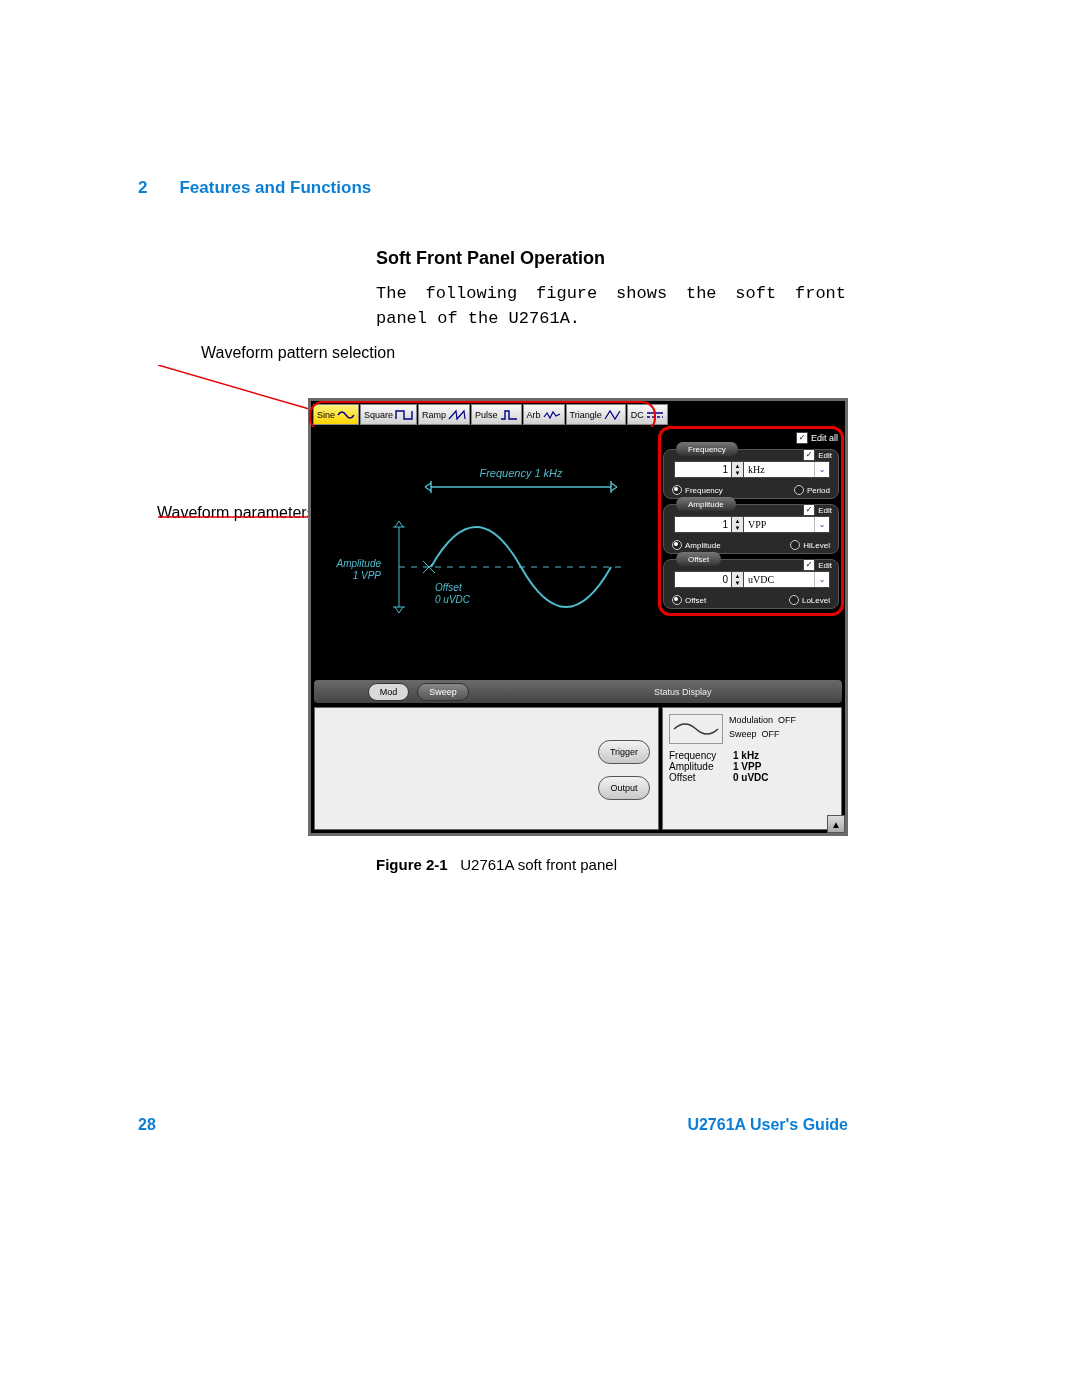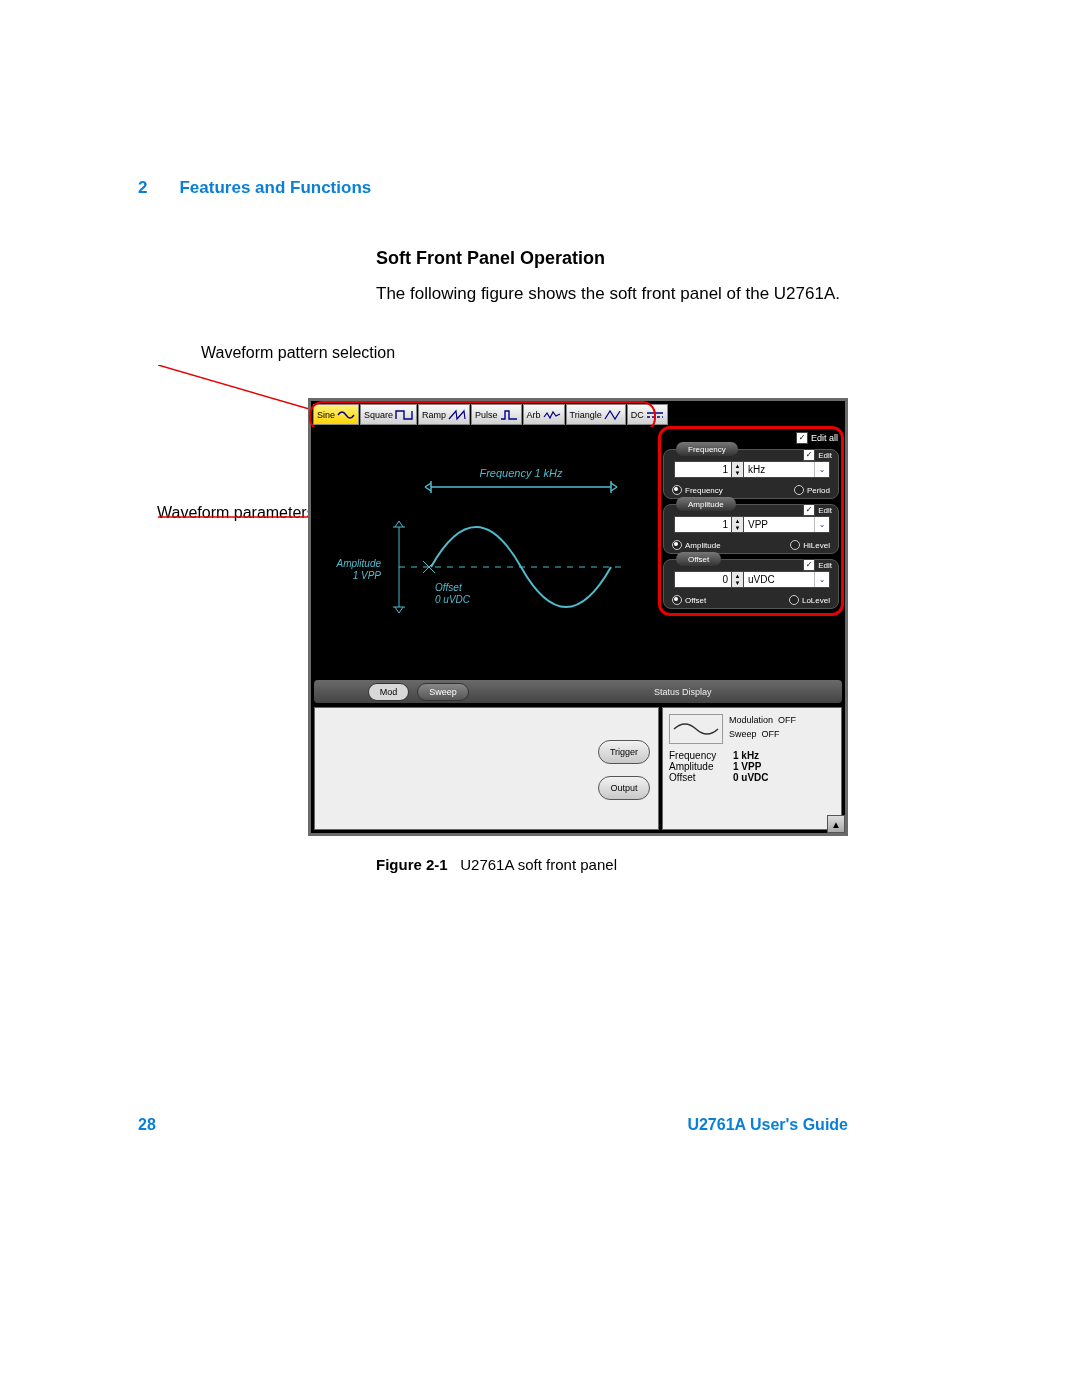--- a/index.html
+++ b/index.html
@@ -2,21 +2,21 @@
 <html><head>
 <meta charset="utf-8">
 <style>
   html,body{margin:0;padding:0;background:#fff;font-family:Arial,Helvetica,sans-serif;color:#000;}
   .page{width:1080px;height:1397px;position:relative;}
   .header{position:absolute;left:138px;top:178px;font-size:17px;}
   .header .num{color:#0a7fd6;font-weight:bold;margin-right:32px;}
   .header .txt{color:#0a7fd6;font-weight:bold;}
   .section-title{position:absolute;left:376px;top:248px;font-size:18px;font-weight:bold;font-family:Arial,Helvetica,sans-serif;letter-spacing:0;}
   .subfont{font-family:Arial,Helvetica,sans-serif;}
-  .para{position:absolute;left:376px;top:282px;width:470px;font-size:17px;line-height:1.45;font-family:Liberation Sans, sans-serif;text-align:justify;}
+  .para{position:absolute;left:376px;top:282px;width:470px;font-size:17px;line-height:1.45;font-family:Liberation Mono, monospace;text-align:justify;}
   .callout1{position:absolute;left:157px;top:344px;font-size:16px;margin-left:44px;}
   .callout2{position:absolute;left:157px;top:504px;font-size:16px;}
   .line1{position:absolute;left:158px;top:365px;}
   .line2{position:absolute;left:158px;top:512px;}
   .panel{position:absolute;left:308px;top:398px;width:540px;height:438px;background:#000;border:3px solid #6a6a6a;box-sizing:border-box;padding-left:8px;}
   .toolbar{position:absolute;left:2px;top:3px;height:21px;display:flex;gap:1px;}
   .tb-btn{height:21px;display:flex;align-items:center;font-size:9px;border:1px solid #888;background:linear-gradient(#fafafa,#d0d0d0);padding:0 3px;gap:2px;box-sizing:border-box;}
   .tb-btn.active{background:linear-gradient(#fff27a,#ffd400);}
   .tb-btn svg{display:block;}
   .toolbar-ring{position:absolute;left:-4px;top:-3px;width:343px;height:27px;border:2px solid #e60000;border-radius:14px;pointer-events:none;}
@@ -26,21 +26,21 @@
   .params-ring{position:absolute;left:-5px;top:-5px;right:-3px;bottom:-5px;border:3px solid #e60000;border-radius:12px;pointer-events:none;}
   .editall{position:absolute;right:3px;top:1px;font-size:9px;color:#fff;display:flex;align-items:center;gap:3px;}
   .chk{width:10px;height:10px;background:#fff;border:1px solid #444;display:inline-flex;align-items:center;justify-content:center;font-size:8px;line-height:1;color:#000;}
   .pgroup{position:absolute;left:0;width:176px;height:50px;border:1px solid #555;border-radius:8px;background:#2a2a2a;box-sizing:border-box;}
   .pgroup .title-chip{position:absolute;left:12px;top:-8px;height:14px;padding:0 12px;border-radius:7px;background:linear-gradient(#777,#333);color:#fff;font-size:8px;display:flex;align-items:center;}
   .pgroup .edit{position:absolute;right:6px;top:-1px;font-size:8px;color:#fff;display:flex;align-items:center;gap:3px;}
   .pgroup .valrow{position:absolute;left:10px;top:11px;right:8px;height:17px;display:flex;align-items:stretch;}
   .numfield{flex:0 0 58px;background:#fff;border:1px solid #444;font-size:10px;display:flex;align-items:center;justify-content:flex-end;padding:0 3px;box-sizing:border-box;}
   .spin{flex:0 0 12px;display:flex;flex-direction:column;border:1px solid #444;border-left:none;background:#e8e8e8;box-sizing:border-box;}
   .spin div{flex:1;font-size:6px;line-height:1;display:flex;align-items:center;justify-content:center;}
-  .unit{flex:1;background:#fff;border:1px solid #444;border-left:none;font-size:10px;display:flex;align-items:center;padding:0 4px;position:relative;box-sizing:border-box;}
+  .unit{flex:1;background:#fff;border:1px solid #444;border-left:none;font-size:10px;display:flex;align-items:center;padding:0 4px;position:relative;box-sizing:border-box;font-family:Liberation Serif, serif;}
   .unit .dd{position:absolute;right:0;top:0;bottom:0;width:14px;border-left:1px solid #bbb;display:flex;align-items:center;justify-content:center;font-size:8px;color:#33a;}
   .radios{position:absolute;left:8px;bottom:3px;right:8px;display:flex;justify-content:space-between;font-size:8px;color:#fff;}
   .radios span{display:flex;align-items:center;gap:3px;}
   .rdot{width:8px;height:8px;border-radius:50%;border:1px solid #ccc;background:#222;display:inline-block;position:relative;}
   .rdot.on:after{content:"";position:absolute;left:1px;top:1px;width:4px;height:4px;background:#fff;border-radius:50%;}
   .modebar{position:absolute;left:3px;right:186px;bottom:130px;height:23px;background:linear-gradient(#6a6a6a,#444);border-radius:4px;display:flex;align-items:center;padding:0 6px;gap:8px;}
   .modebar .lbl{font-size:13px;color:#eee;margin-top:42px;}
   .pill{height:16px;padding:0 11px;border-radius:9px;font-size:9px;display:flex;align-items:center;background:#d8d8d8;border:1px solid #333;}
   .pill2{height:16px;padding:0 11px;border-radius:9px;font-size:9px;display:flex;align-items:center;background:linear-gradient(#888,#555);color:#fff;border:1px solid #333;}
   .statusbar{position:absolute;right:3px;bottom:130px;width:180px;height:23px;background:linear-gradient(#6a6a6a,#444);border-radius:4px;display:flex;align-items:center;padding:0 8px;}

